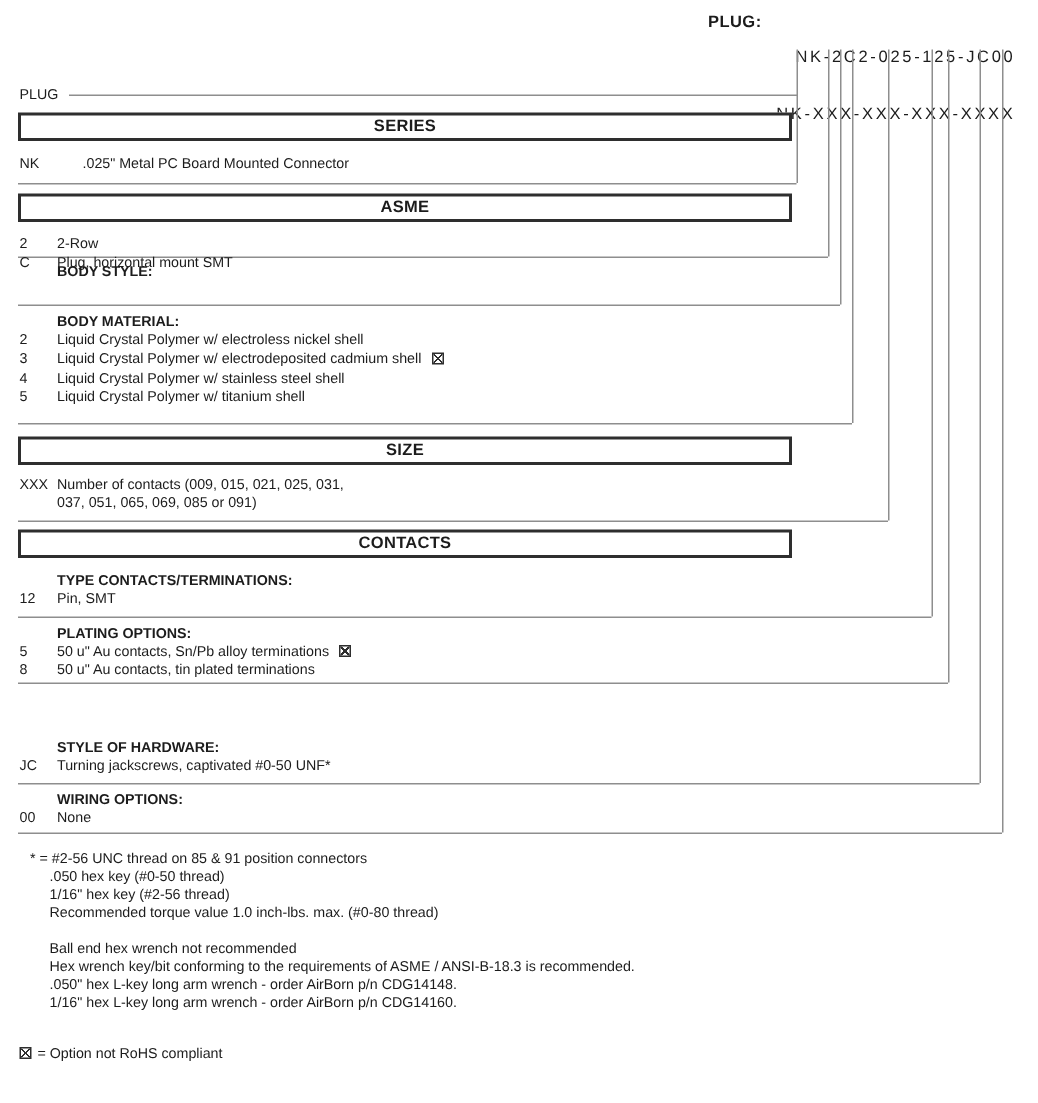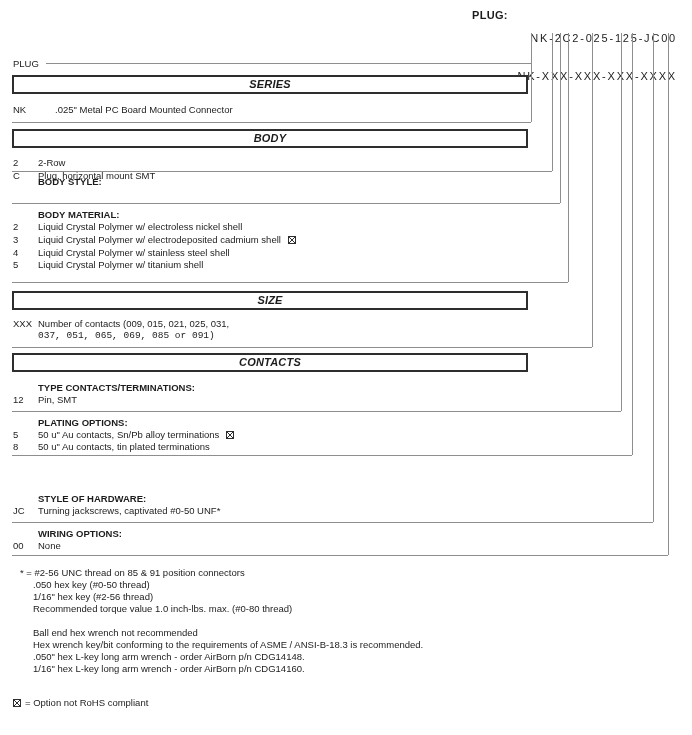--- a/index.html
+++ b/index.html
@@ -9,28 +9,28 @@
   .pn-label{position:absolute;top:9px;left:472px;font-weight:bold;font-size:11px;letter-spacing:.3px;text-align:right;}
   .pn-block{position:absolute;top:7px;right:15px;text-align:right;font-size:11px;
             letter-spacing:1.8px;line-height:12.5px;white-space:pre;}
   
   .vline{position:absolute;top:33px;width:0;border-left:1px solid #8e8e8e;}
   .hsep{position:absolute;left:12px;height:0;border-top:1px solid #8e8e8e;}
   .callout{position:absolute;top:63px;left:46px;width:486px;height:0;border-top:1px solid #8e8e8e;}
   
   .secbox{position:absolute;left:12px;width:516px;height:19px;box-sizing:border-box;
           border:2px solid #2e2e2e;background:#fff;text-align:center;
-          font-weight:bold;font-size:11px;line-height:15px;letter-spacing:.2px;font-style:italic;}
+          font-weight:bold;font-size:11px;line-height:15px;letter-spacing:.2px;}
   
   .lbl{position:absolute;left:13px;font-size:9.5px;}
   .row{position:absolute;left:13px;font-size:9.5px;white-space:nowrap;}
   .code{display:inline-block;width:25px;}
   .code.wide{display:inline-block;width:42px;}
   .sub{position:absolute;left:38px;font-size:9.5px;white-space:nowrap;font-weight:bold;}
-  .cont{position:absolute;left:38px;font-size:9.5px;white-space:nowrap;font-family:Liberation Mono, monospace;}
+  .cont{position:absolute;left:38px;font-size:9.5px;white-space:nowrap;}
   .fnote{position:absolute;left:33px;font-size:9.5px;white-space:nowrap;}
   .fnote.first{left:20px;}
   .legend{position:absolute;left:13px;top:697px;font-size:9.5px;white-space:nowrap;}
   
   .rohs{display:inline-block;width:8px;height:8px;box-sizing:border-box;border:1px solid #2e2e2e;
         margin-left:7px;vertical-align:-1px;
         background:
           linear-gradient(to top right,transparent 43%,#2e2e2e 43%,#2e2e2e 57%,transparent 57%),
           linear-gradient(to bottom right,transparent 43%,#2e2e2e 43%,#2e2e2e 57%,transparent 57%);}
   .legend .rohs{margin-left:0;margin-right:4px;}
@@ -67,21 +67,21 @@
   <div class="hsep" style="top:555px;width:656px"></div>
 
   <div class="lbl" style="top:58px">PLUG</div>
   <div class="callout"></div>
 
   <div class="secbox" style="top:75px">SERIES</div>
   <div class="row" style="top:104px">
     <span class="code wide">NK</span><span>.025" Metal PC Board Mounted Connector</span>
   </div>
 
-  <div class="secbox" style="top:129px">BODY</div>
+  <div class="secbox" style="top:129px">ASME</div>
   <div class="row" style="top:157px">
     <span class="code">2</span><span>2-Row</span>
   </div>
   <div class="sub" style="top:176px">BODY STYLE:</div>
   <div class="row" style="top:170px">
     <span class="code">C</span><span>Plug, horizontal mount SMT</span>
   </div>
   <div class="sub" style="top:209px">BODY MATERIAL:</div>
   <div class="row" style="top:221px">
     <span class="code">2</span><span>Liquid Crystal Polymer w/ electroless nickel shell</span>

